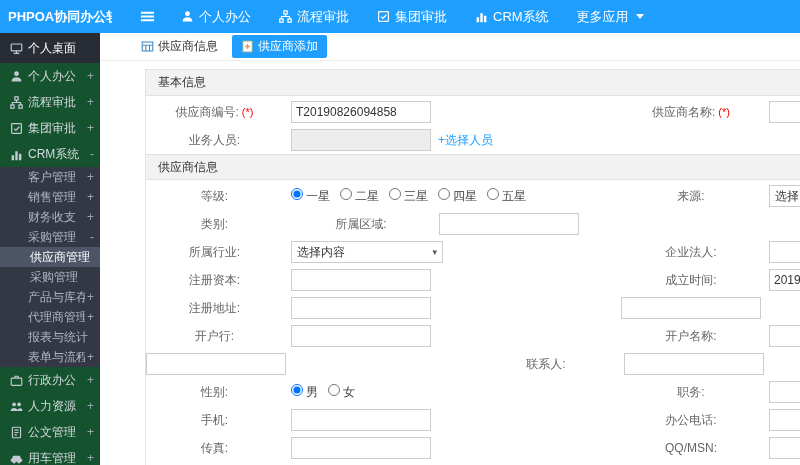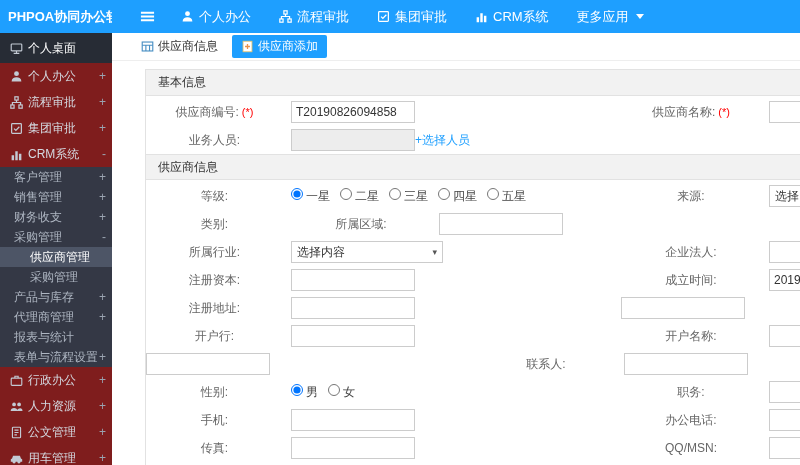--- a/index.html
+++ b/index.html
@@ -11,52 +11,52 @@
   .topbar{position:absolute;top:0;left:0;width:800px;height:33px;background:#1E9FFF;
     display:flex;align-items:center;color:#fff;z-index:20}
   .logo{width:112px;padding-left:8px;font-size:13px;font-weight:bold;white-space:nowrap;overflow:hidden}
   .hamburger{margin-left:28px;display:inline-flex;align-items:center;cursor:pointer;color:#fff}
   .topnav{display:flex;height:100%;margin-left:12px}
   .nav-item{display:flex;align-items:center;gap:5px;padding:0 14px;font-size:13px;color:#fff;cursor:pointer;white-space:nowrap}
   .nav-item .caret{margin-left:2px}
   .icn{display:inline-flex;align-items:center;justify-content:center;line-height:0}
 
   
-  .sidebar{position:absolute;top:33px;left:0;width:112px;height:432px;background:#7f1d1d;overflow:hidden;z-index:10}
+  .sidebar{position:absolute;top:33px;left:0;width:100px;height:432px;background:#14532d;overflow:hidden;z-index:10}
   .side-item{display:flex;align-items:center;cursor:pointer;white-space:nowrap;overflow:hidden}
   .side-item .lbl{flex:1;overflow:hidden}
   .side-item .exp{color:#9aa3b0;padding-left:2px;padding-right:6px}
   .side-item .icn{margin-right:5px;color:#c3cad4}
   .side-item.top{height:30px;background:#272c35;color:#fff;padding-left:10px;font-size:12px}
   .side-item.d0{height:26px;padding-left:10px;color:#d4d9e0;font-size:12px}
-  .side-item.d1{height:20px;padding-left:14px;background:#343845;color:#aeb6c2;font-size:12px}
+  .side-item.d1{height:20px;padding-left:28px;background:#343845;color:#aeb6c2;font-size:12px}
   .side-item.d2{height:20px;padding-left:30px;background:#343845;color:#aeb6c2;font-size:12px}
   .side-item.active{background:#4d5566;color:#fff}
 
   
   .main{position:absolute;top:33px;left:100px;width:700px;height:432px;background:#fff;overflow:hidden}
   .tabbar{height:28px;display:flex;align-items:center;padding-left:32px;background:#fff;border-bottom:1px solid #eee}
   .tab{display:flex;align-items:center;gap:4px;padding:3px 9px;margin-right:5px;font-size:12px;color:#333;cursor:pointer;border-radius:2px}
   .tab.active{background:#1E9FFF;color:#fff}
 
   .content{padding:8px 0 0 45px}
   .form-panel{width:860px;border:1px solid #e2e2e2;background:#fff}
   .sec-hd{height:26px;line-height:25px;background:#f2f2f2;border-bottom:1px solid #e2e2e2;padding-left:12px;color:#333}
   .sec-hd + .f-row{margin-top:2px}
   .f-row + .sec-hd{border-top:1px solid #e2e2e2}
   .f-row{display:flex;align-items:center;height:28px}
   .f-label{width:145px;text-align:center;padding-right:8px;color:#666;white-space:nowrap}
   .f-label.r2{width:148px}
   .f-field{width:330px;display:flex;align-items:center}
   .f-field.r2{flex:1}
   .req{color:#FF0000;font-style:normal;margin-left:3px;font-size:11px}
-  input.txt{width:124px;height:22px;border:1px solid #ccc;padding:0 4px;font-size:12px;color:#333;
+  input.txt{width:140px;height:22px;border:1px solid #ccc;padding:0 4px;font-size:12px;color:#333;
     font-family:"Liberation Sans","DejaVu Sans",sans-serif;background:#fff}
   input.txt.ro{background:#ededed}
-  .pick-link{color:#1E9FFF;text-decoration:none;cursor:pointer}
+  .pick-link{color:#1E9FFF;text-decoration:none;margin-left:7px;cursor:pointer}
   .sel{width:152px;height:22px;border:1px solid #ccc;background:#fff;display:flex;align-items:center;
     justify-content:space-between;padding:0 5px;color:#333;cursor:pointer}
   .sel .sel-caret{font-size:9px;color:#555}
   .rad{display:flex;align-items:flex-start;margin-right:10px;color:#444;cursor:pointer}
   .rad input{width:12px;height:12px;margin-right:3px}
 </style>
 </head>
 <body>
 
 <div class="app">

